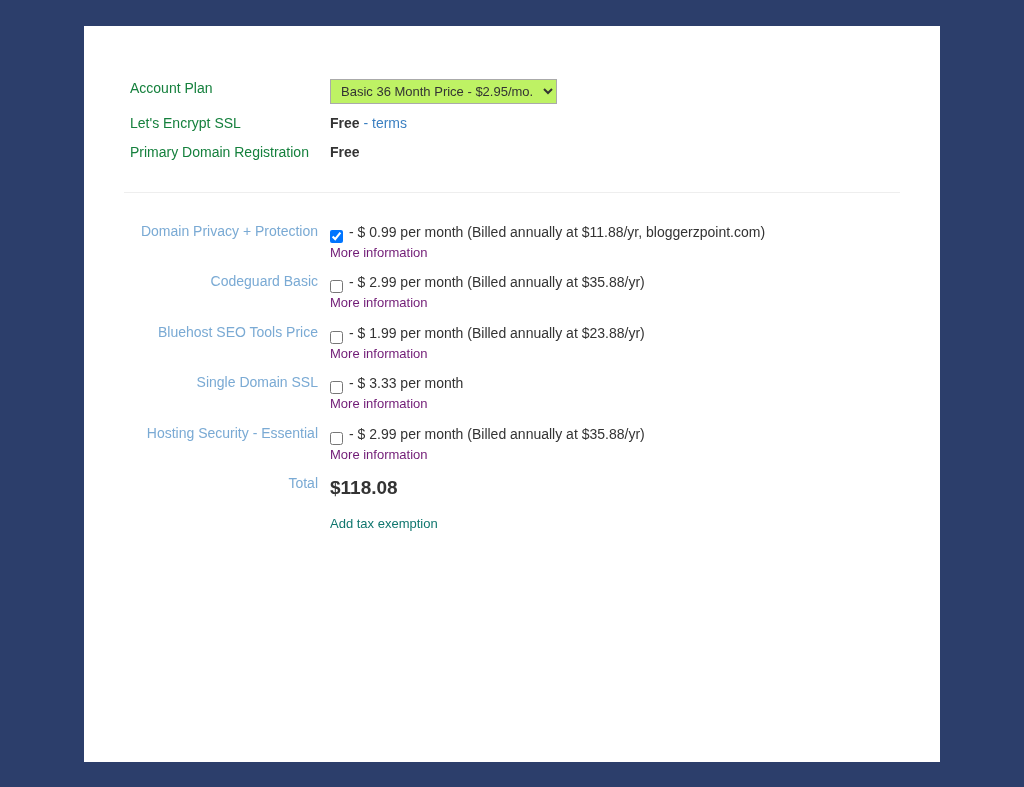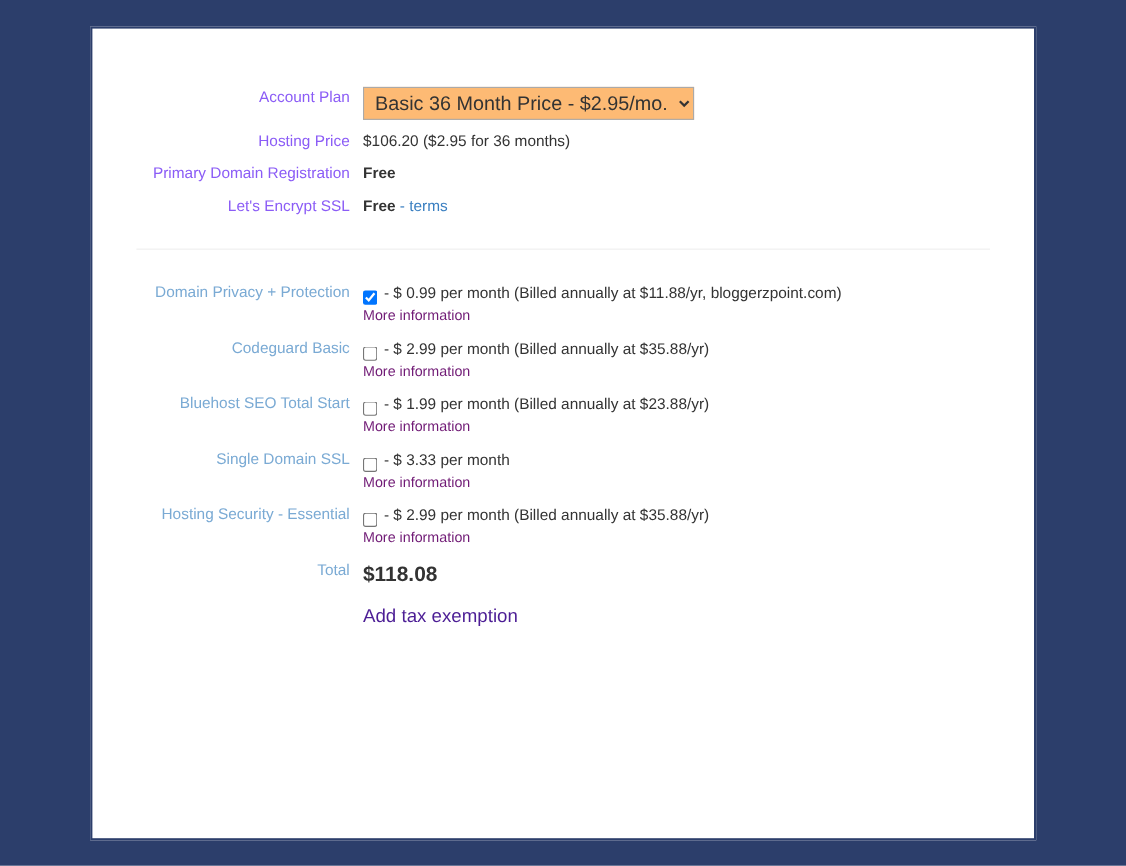--- a/index.html
+++ b/index.html
@@ -28,37 +28,36 @@
       width: 100%;
       border-collapse: collapse;
       margin-bottom: 10px;
     }
     .info-table td {
       padding: 5px 6px;
       vertical-align: top;
       font-size: 14px;
     }
     .label-cell {
-      text-align: right;
-      color: #8b5cf6;
+      color: #15803d;
       width: 200px;
       padding-right: 12px;
       line-height: 1.4;
     }
     .value-cell {
       color: #333;
       line-height: 1.4;
     }
     .value-cell .bold { font-weight: bold; }
     .value-cell .link { color: #3a7fc1; text-decoration: none; cursor: pointer; }
     select.account-plan-select {
       border: 1px solid #aaa;
-      background: #fdba74;
+      background: #bef264;
       padding: 3px 6px;
-      font-size: 18px;
+      font-size: 13px;
       color: #333;
       cursor: pointer;
       min-width: 220px;
     }
     .divider {
       border: none;
       border-top: 1px solid #eee;
       margin: 24px 0;
     }
     .extras-table {
@@ -93,45 +92,41 @@
       align-items: flex-end;
       gap: 6px;
     }
     .checkbox-row input[type="checkbox"] {
       margin-top: 2px;
       flex-shrink: 0;
     }
     .savings-row td { padding-top: 10px; }
     .savings-bold { font-weight: bold; font-size: 14px; }
     .total-bold { font-weight: bold; font-size: 19px; }
-    .add-tax-link { color: #4c1d95; font-size: 17px; text-decoration: none; cursor: pointer; }
+    .add-tax-link { color: #0f766e; font-size: 13px; text-decoration: none; cursor: pointer; }
   </style>
 </head>
 <body>
 
 <div class="card">
 
   <h2 class="section-title"></h2>
   <table class="info-table">
     <tbody id="package-info-body">
         <tr>
           <td class="label-cell">Account Plan</td>
           <td class="value-cell"><select class="account-plan-select"><option>Basic 36 Month Price - $2.95/mo.</option><option>Basic 12 Month Price - $4.95/mo.</option><option>Basic 24 Month Price - $3.95/mo.</option></select></td>
         </tr>
         <tr>
-          <td class="label-cell">Hosting Price</td>
-          <td class="value-cell">$106.20 ($2.95 for 36 months)</td>
+          <td class="label-cell">Let's Encrypt SSL</td>
+          <td class="value-cell"><span class="bold">Free</span><a class="link"> - terms</a></td>
         </tr>
         <tr>
           <td class="label-cell">Primary Domain Registration</td>
           <td class="value-cell"><span class="bold">Free</span></td>
-        </tr>
-        <tr>
-          <td class="label-cell">Let's Encrypt SSL</td>
-          <td class="value-cell"><span class="bold">Free</span><a class="link"> - terms</a></td>
         </tr>
       </tbody>
   </table>
 
   <hr class="divider">
 
   <h2 class="section-title"></h2>
   <table class="extras-table">
     <tbody id="package-extras-body">
         <tr>
@@ -148,21 +143,21 @@
           <td class="extras-label-cell">Codeguard Basic</td>
           <td class="extras-value-cell">
             <div class="checkbox-row">
               <input type="checkbox" style="">
               <span>- $ 2.99 per month (Billed annually at $35.88/yr)</span>
             </div>
             <a class="more-info">More information</a>
           </td>
         </tr>
         <tr>
-          <td class="extras-label-cell">Bluehost SEO Total Start</td>
+          <td class="extras-label-cell">Bluehost SEO Tools Price</td>
           <td class="extras-value-cell">
             <div class="checkbox-row">
               <input type="checkbox" style="">
               <span>- $ 1.99 per month (Billed annually at $23.88/yr)</span>
             </div>
             <a class="more-info">More information</a>
           </td>
         </tr>
         <tr>
           <td class="extras-label-cell">Single Domain SSL</td>

